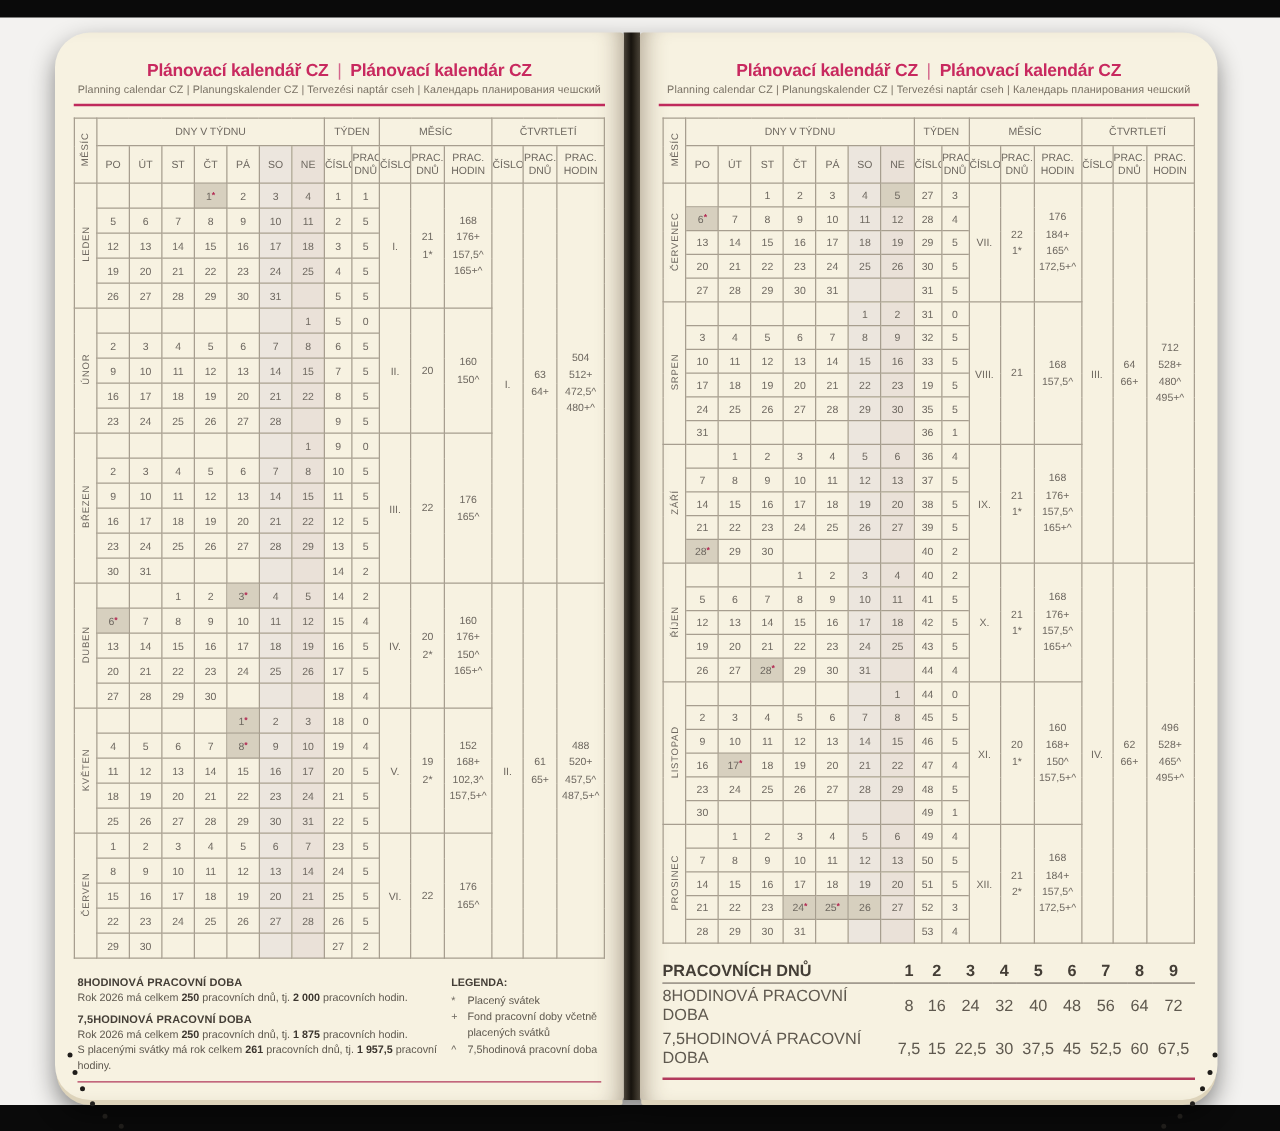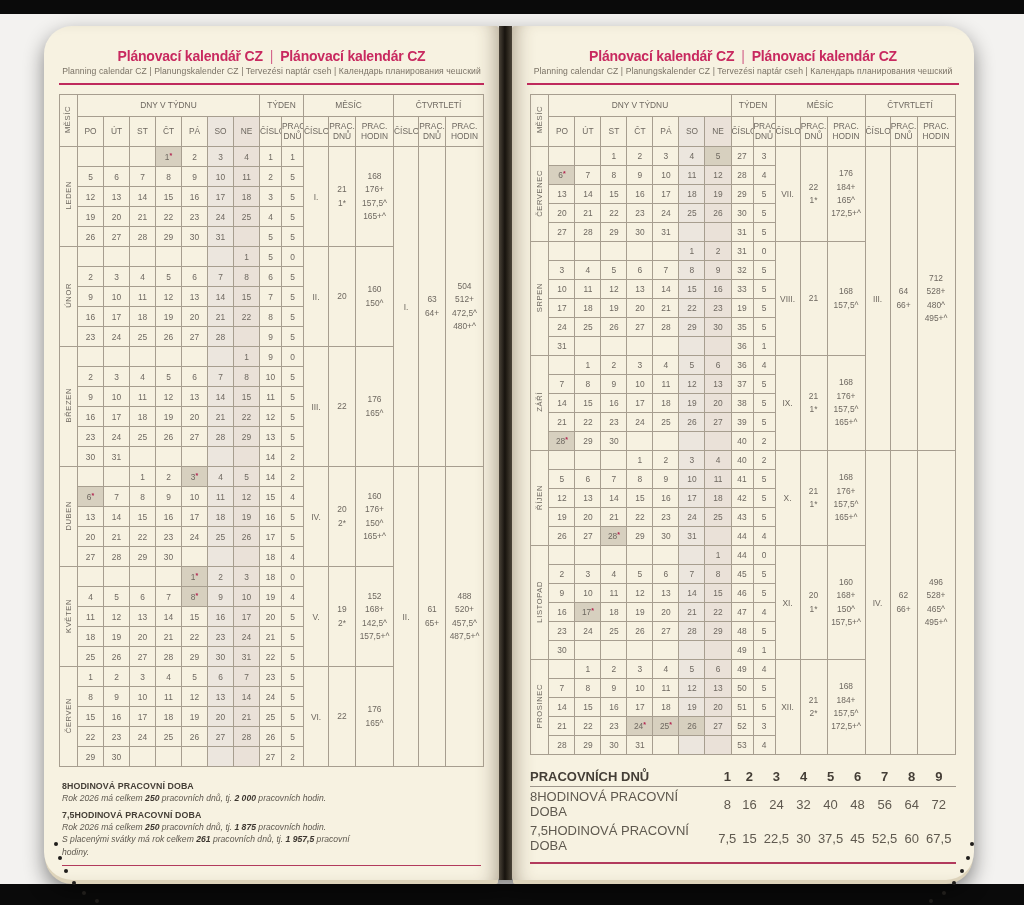--- a/index.html
+++ b/index.html
@@ -48,21 +48,21 @@
   td.ne{color:#b22550;font-weight:bold;}
   th.ne{color:#b22550;font-weight:bold;}
   td.hol{background:#d7d0bf !important;color:#b22550;font-weight:bold;}
   td.dc .st{color:#b22550;font-size:7px;position:relative;top:-2px;font-weight:bold;}
   td.sum div,td.qsum div{line-height:1.6;}
   
   .foot-left{margin-top:9px;padding:0 3px;}
   .foot-cols{display:flex;justify-content:space-between;align-items:flex-start;}
   .foot-text{width:296px;font-size:8.6px;color:#5f594f;line-height:1.42;}
   .foot-text h4{margin:4px 0 0;font-size:8.8px;color:#443e36;letter-spacing:.1px;}
-  .foot-text p{margin:0;font-style:italic;}
+  .foot-text p{margin:0;}
   .foot-text .b{font-weight:bold;color:#3c362f;}
   .legend{width:120px;font-size:8.6px;color:#5f594f;line-height:1.5;}
   .legend .lg-title{font-weight:bold;color:#443e36;margin:4px 0 1px;}
   .lg-row{display:flex;}
   .lg-sym{width:13px;flex:0 0 13px;color:#6e6860;}
   .bottom-rule{height:1.5px;background:#b23a5c;margin-top:7px;}
   .foot-right{margin-top:12px;padding:0 3px;}
   table.mini{width:100%;border-collapse:collapse;font-size:13px;color:#5f594f;}
   table.mini th,table.mini td{padding:2px 0;font-weight:normal;}
   table.mini thead th{font-weight:bold;color:#443e36;border-bottom:1.5px solid #9d958a;}
@@ -438,21 +438,21 @@
               <td class="wk">18</td>
               <td class="wk">0</td>
               <td class="sum" rowspan="5">V.</td>
               <td class="sum" rowspan="5">
                 <div>19</div>
                 <div>2*</div>
               </td>
               <td class="sum" rowspan="5">
                 <div>152</div>
                 <div>168+</div>
-                <div>142,5^</div>
+                <div>102,3^</div>
                 <div>157,5+^</div>
               </td>
             </tr>
             <tr>
               <td class="dc">4</td>
               <td class="dc">5</td>
               <td class="dc">6</td>
               <td class="dc">7</td>
               <td class="dc hol">8<span class="st">*</span></td>
               <td class="dc so">9</td>
@@ -561,20 +561,35 @@
         </table>
       </div>
     <footer class="foot-left">
       <div class="foot-cols">
         <div class="foot-text" id="foot-blocks">
             <h4>8HODINOVÁ PRACOVNÍ DOBA</h4>
             <p><span>Rok 2026 má celkem </span><span class="b">250</span><span> pracovních dnů, tj. </span><span class="b">2 000</span><span> pracovních hodin.</span></p>
             <h4>7,5HODINOVÁ PRACOVNÍ DOBA</h4>
             <p><span>Rok 2026 má celkem </span><span class="b">250</span><span> pracovních dnů, tj. </span><span class="b">1 875</span><span> pracovních hodin.</span></p>
             <p><span>S placenými svátky má rok celkem </span><span class="b">261</span><span> pracovních dnů, tj. </span><span class="b">1 957,5</span><span> pracovní hodiny.</span></p>
+          </div>
+        <div class="legend" id="legend">
+            <div class="lg-title">LEGENDA:</div>
+            <div class="lg-row">
+              <span class="lg-sym">*</span>
+              <span class="lg-text">Placený svátek</span>
+            </div>
+            <div class="lg-row">
+              <span class="lg-sym">+</span>
+              <span class="lg-text">Fond pracovní doby včetně placených svátků</span>
+            </div>
+            <div class="lg-row">
+              <span class="lg-sym">^</span>
+              <span class="lg-text">7,5hodinová pracovní doba</span>
+            </div>
           </div>
       </div>
       <div class="bottom-rule"></div>
     </footer>
   </section>
 
   <div class="spine"></div>
 
   <section class="page right">
     <header class="page-head">

